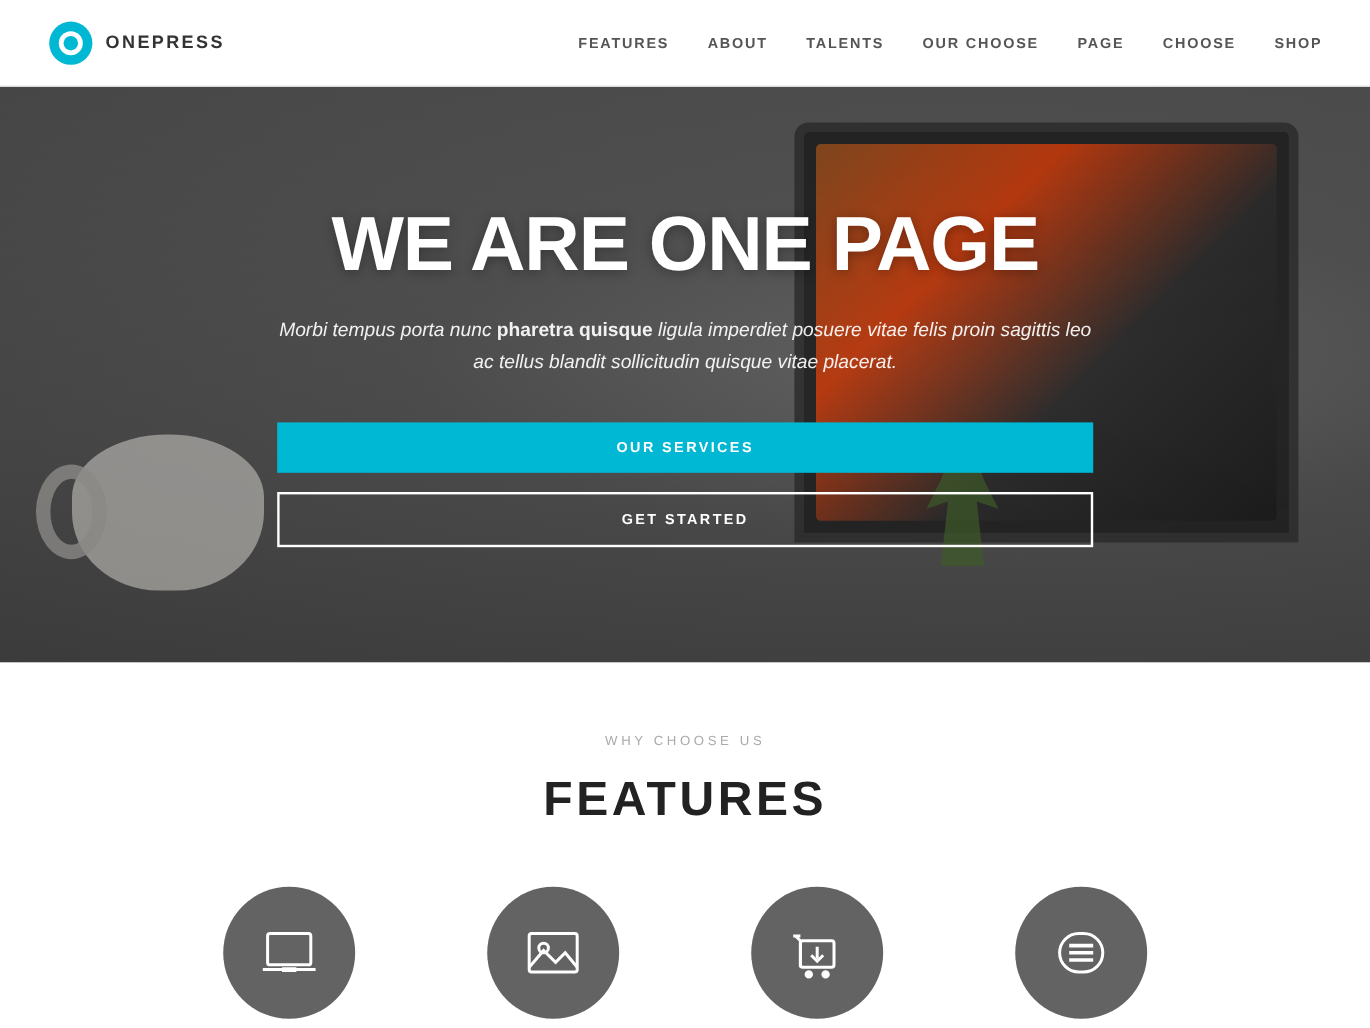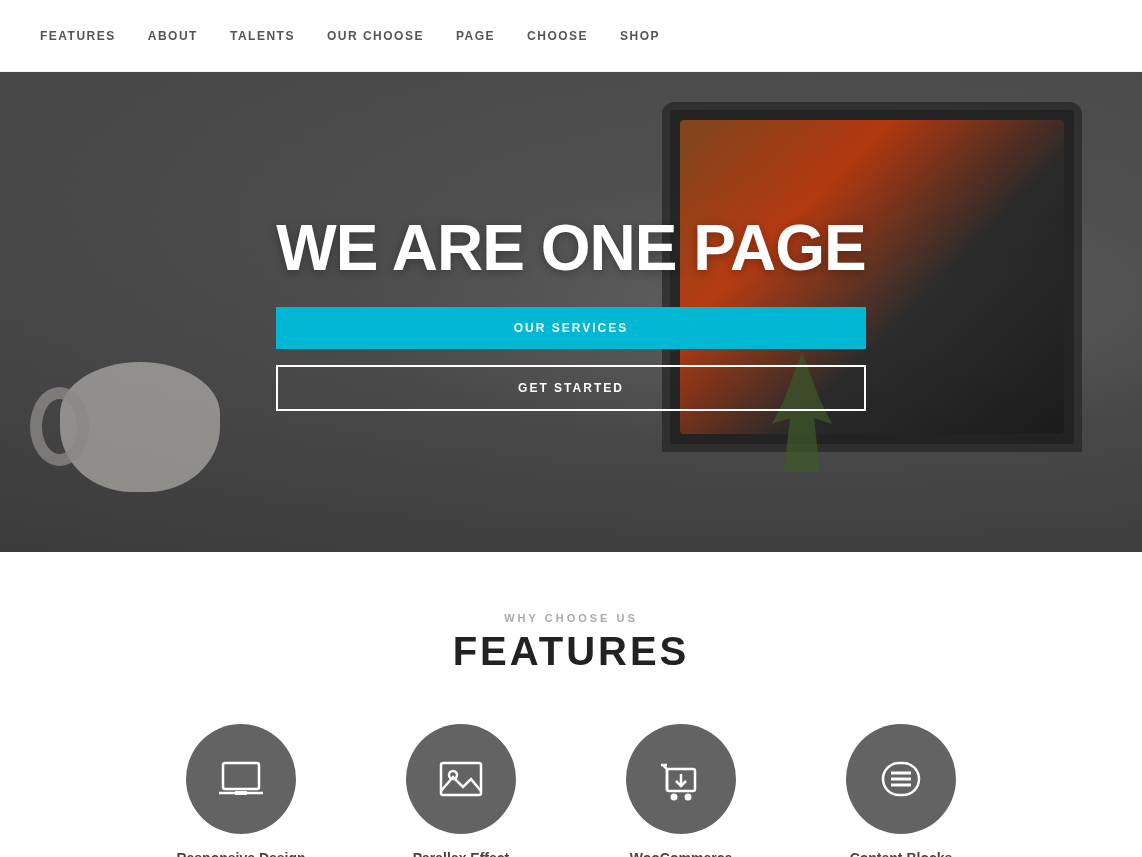--- a/index.html
+++ b/index.html
@@ -172,23 +172,23 @@
     
     .features-section {
       background: #fff;
       padding: 60px 40px 50px;
       text-align: center;
     }
     .section-label {
       font-size: 11px;
       letter-spacing: 3px;
       color: #aaa;
-      font-weight: 700;
+      font-weight: 400;
       text-transform: uppercase;
-      margin-bottom: 5px;
+      margin-bottom: 20px;
     }
     .section-title {
       font-size: 40px;
       font-weight: 900;
       letter-spacing: 3px;
       color: #222;
       text-transform: uppercase;
       margin-bottom: 50px;
     }
     .features-grid {
@@ -224,38 +224,49 @@
       font-size: 14px;
       font-weight: 600;
       color: #444;
       text-align: center;
     }
   </style>
 </head>
 <body>
 
 <header>
+  <a class="logo" href="#">
+    <svg class="logo-icon" viewBox="0 0 38 38" xmlns="http://www.w3.org/2000/svg">
+      <circle cx="19" cy="19" r="18" fill="#00b8d4"></circle>
+      <circle cx="19" cy="19" r="10" fill="#fff"></circle>
+      <circle cx="19" cy="19" r="6" fill="#00b8d4"></circle>
+    </svg>
+    <span class="logo-text">ONEPRESS</span>
+  </a>
   <nav>
     <a href="#features">FEATURES</a>
     <a href="#about">ABOUT</a>
     <a href="#services">TALENTS</a>
     <a href="#talents">OUR CHOOSE</a>
     <a href="#news">PAGE</a>
     <a href="#contact">CHOOSE</a>
     <a href="#shop">SHOP</a>
   </nav>
 </header>
 
 <section class="hero">
   <div class="hero-bg"></div>
   <div class="hero-cup"></div>
   <div class="hero-laptop"></div>
   <div class="hero-plant"></div>
   <div class="hero-content">
     <h1 class="hero-title">WE ARE ONE PAGE</h1>
+    <p class="hero-subtitle">
+      <span>Morbi tempus porta nunc </span><strong>pharetra quisque</strong><span> ligula imperdiet posuere vitae felis proin sagittis leo ac tellus blandit sollicitudin quisque vitae placerat.</span>
+    </p>
     <div class="hero-buttons">
       <button class="btn-primary">OUR SERVICES</button>
       <button class="btn-secondary">GET STARTED</button>
     </div>
   </div>
 </section>
 
 <section class="features-section">
   <p class="section-label">WHY CHOOSE US</p>
   <h2 class="section-title">FEATURES</h2>

